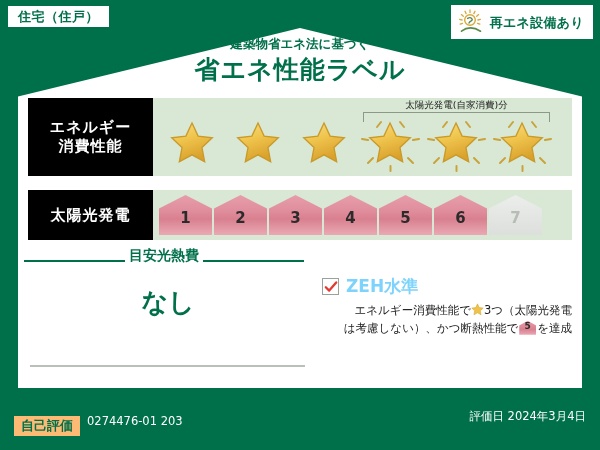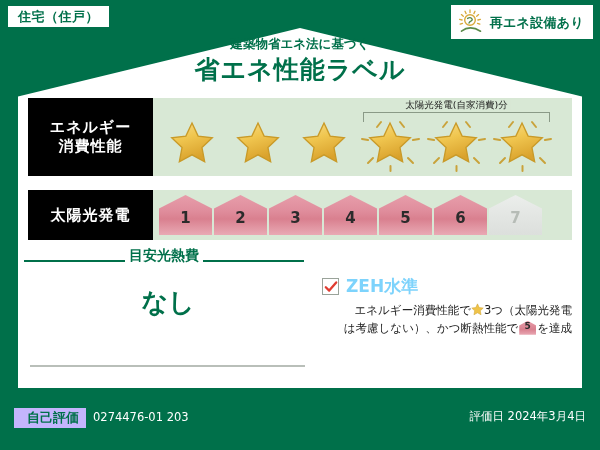--- a/index.html
+++ b/index.html
@@ -206,23 +206,23 @@
     padding-bottom: 1px;
   }
 
   
   .footer { position: absolute; left: 0; bottom: 0; width: 600px; height: 56px; }
   .self-eval-wrap {
     position: absolute; left: 14px; top: 14px;
     display: flex; align-items: center; gap: 7px;
   }
   .self-eval-tag {
-    background: #c4b5fd; color: #00704a;
+    background: #fdba74; color: #00704a;
     font-weight: bold; font-size: 13px;
-    padding: 3px 7px 4px 13px; line-height: 1;
+    padding: 3px 7px 4px 7px; line-height: 1; margin-top: 8px;
   }
   .self-eval-num { color: #ffffff; font-size: 11.5px; line-height: 1; }
   .eval-date {
     position: absolute; right: 14px; top: 17px;
     color: #ffffff; font-size: 11.5px; line-height: 1;
   }
 </style>
 </head>
 <body>
 

